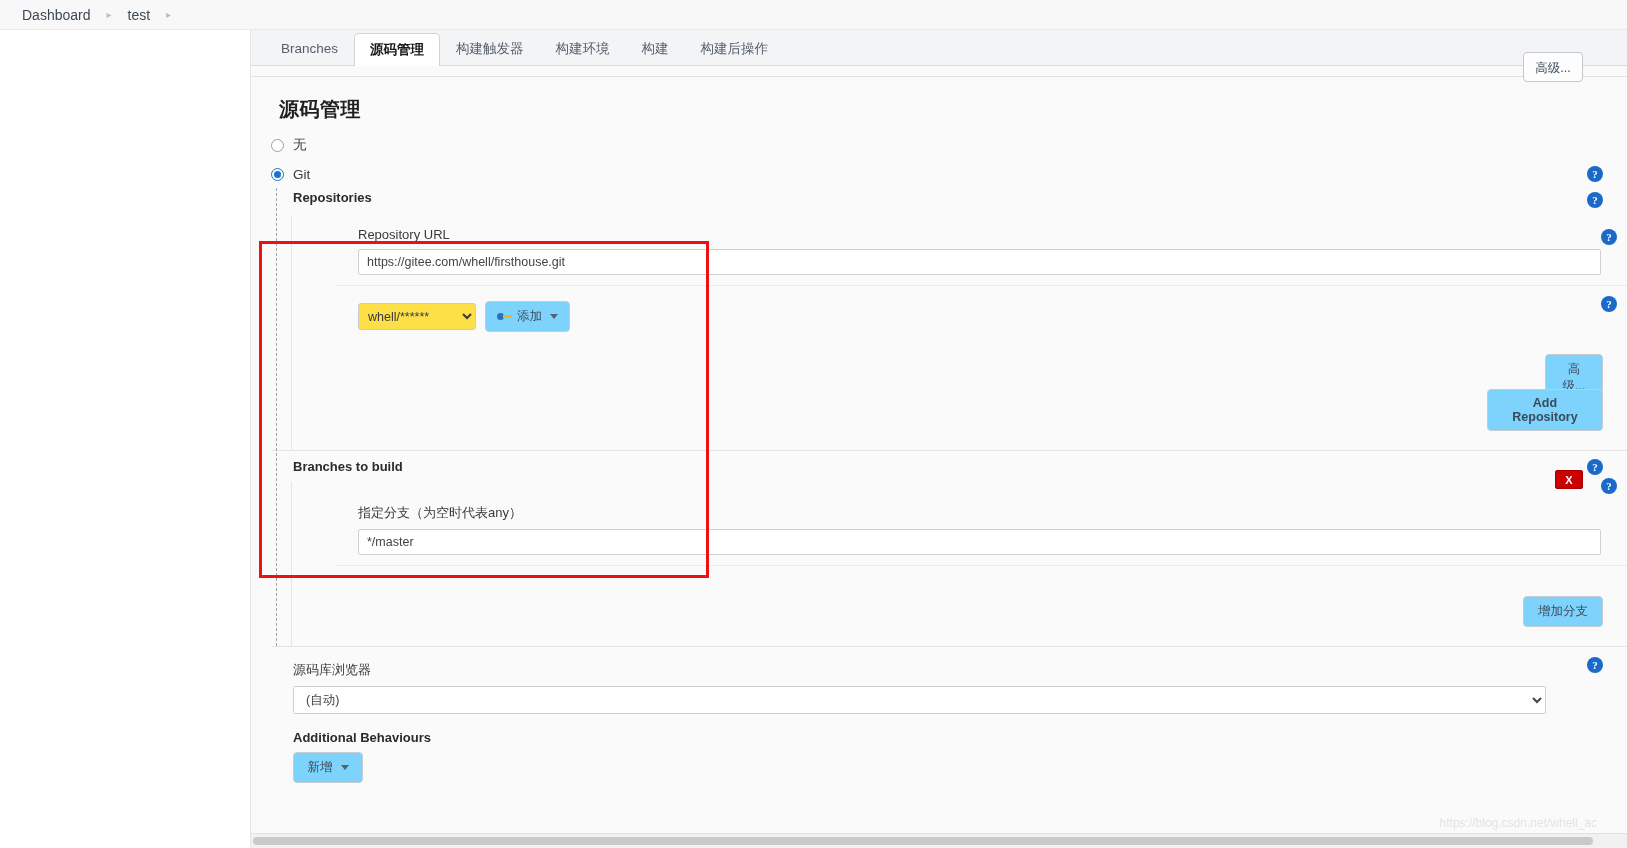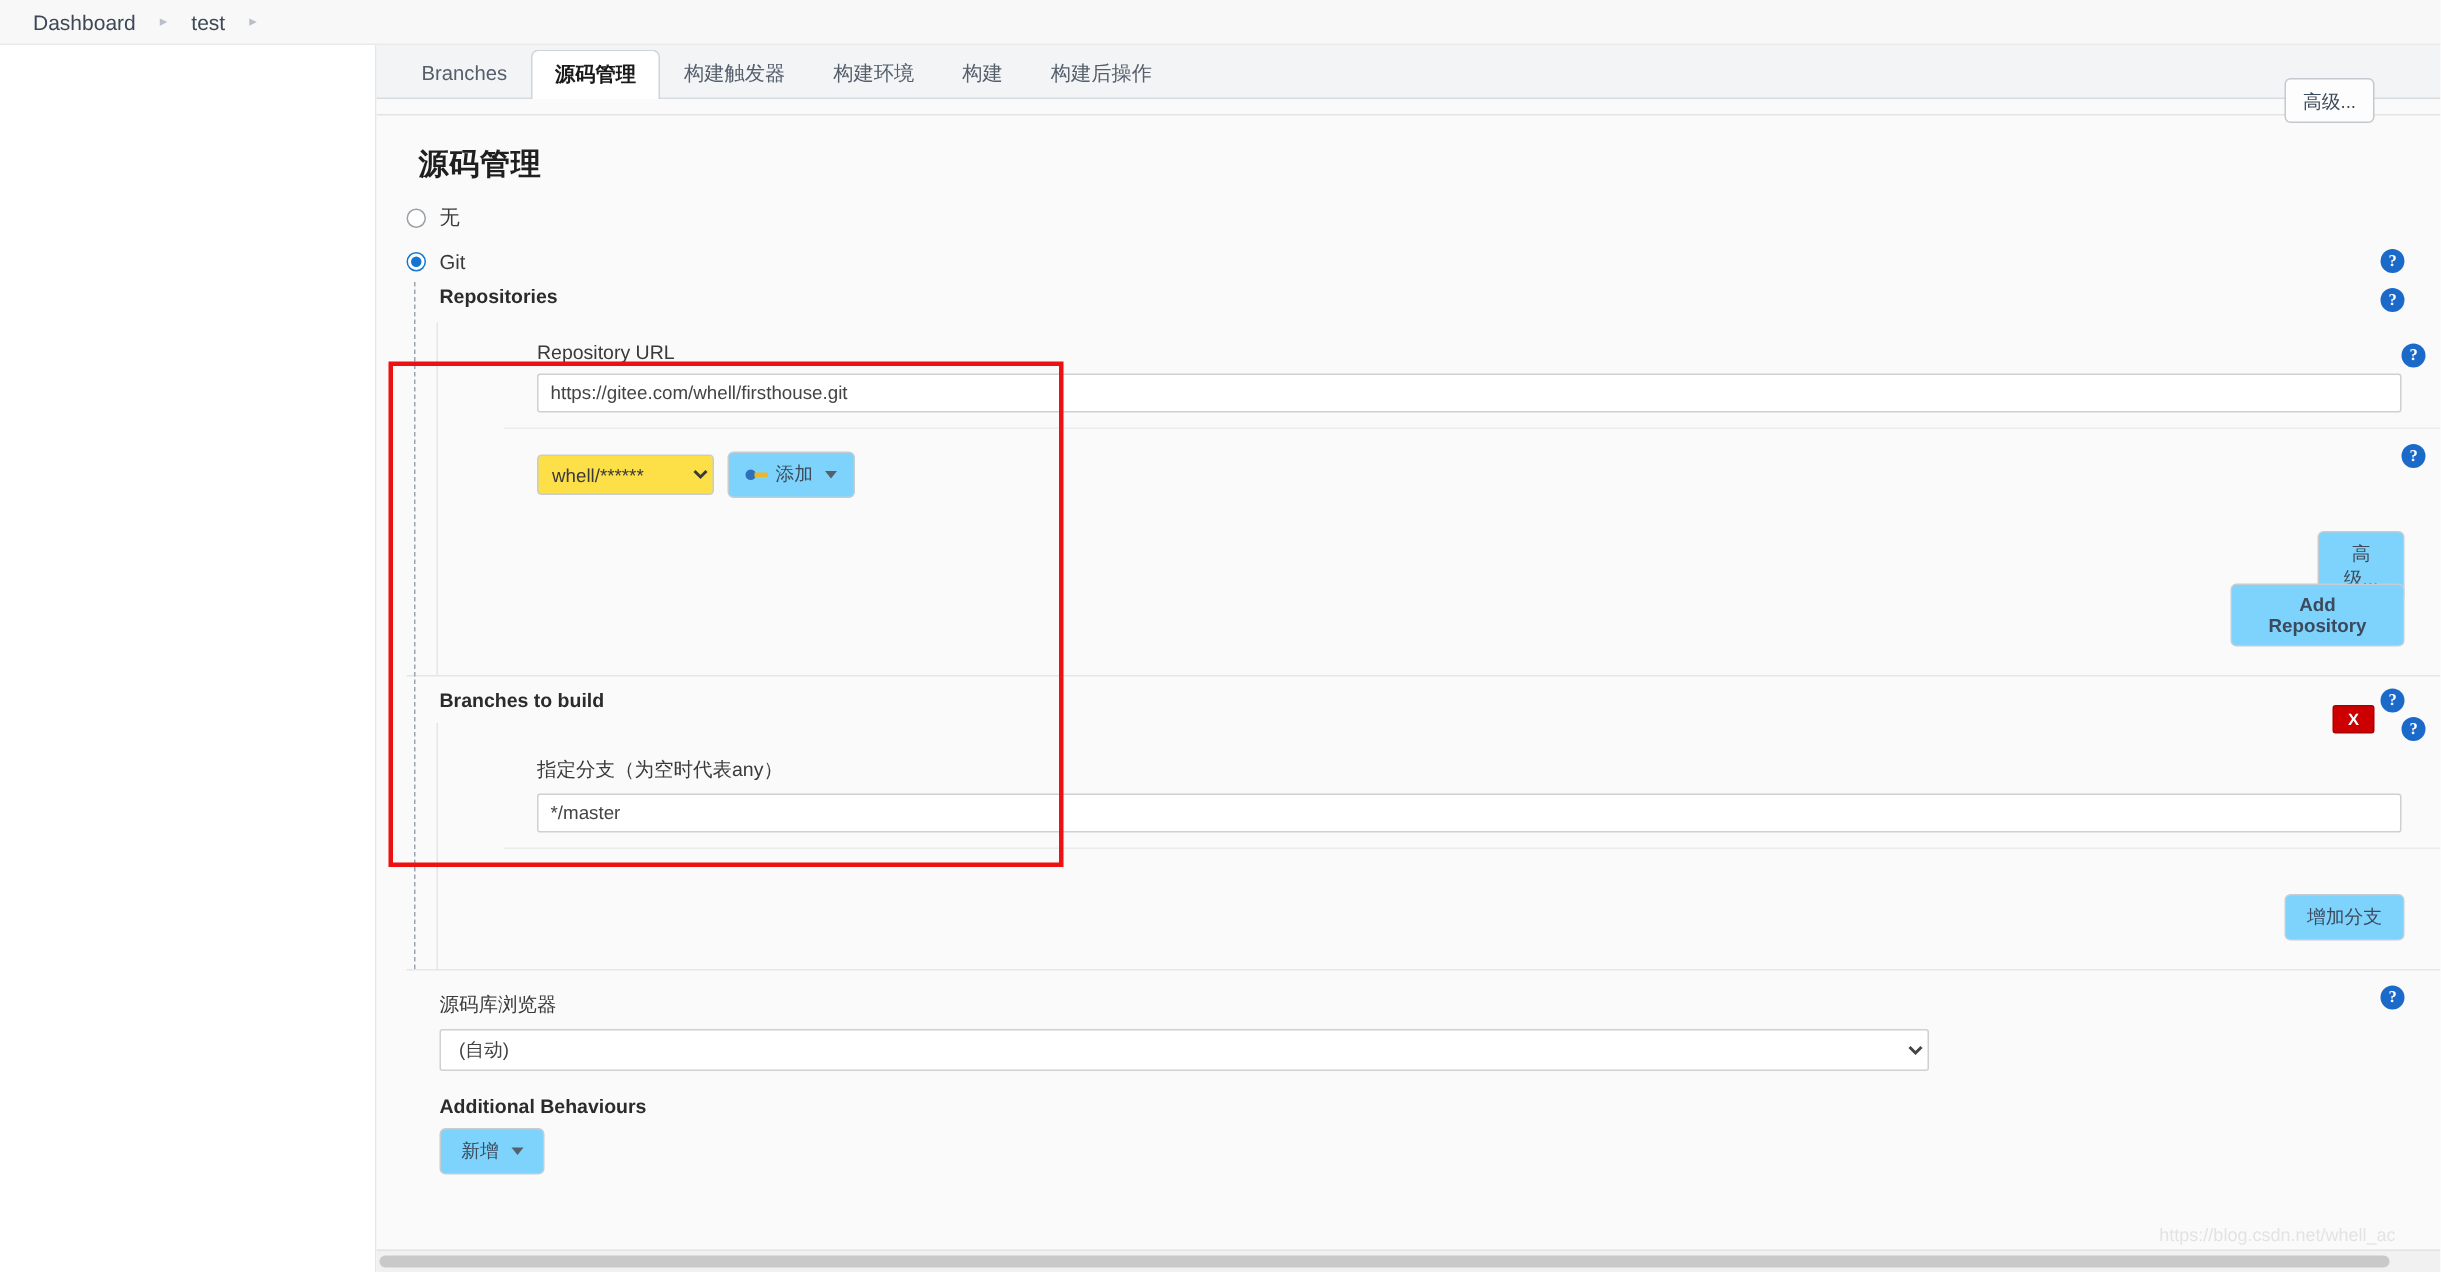--- a/index.html
+++ b/index.html
@@ -444,21 +444,21 @@
           </div>
         </div>
       </div>
 
       <div class="hrule" style="margin-left:20px;"></div>
       <div style="margin-left:20px;position:relative;">
         <div class="setting-row" style="padding-top:10px;padding-bottom:4px;">
           <div class="field-label">源码库浏览器</div>
           <span class="help-icon" style="right:24px;top:10px;">?</span>
         </div>
-        <select class="select-input" style="width:993px;margin-left:22px;height:28px;">
+        <select class="select-input" style="width:1253px;margin-left:22px;height:28px;">
           <option>(自动)</option>
         </select>
 
         
         <div class="setting-row" style="padding-top:12px;padding-bottom:4px;">
           <div class="field-label bold">Additional Behaviours</div>
         </div>
         <button class="btn" style="margin-left:22px;width:70px;justify-content:center;">
           <span>新增</span>
           <span class="caret"></span>

